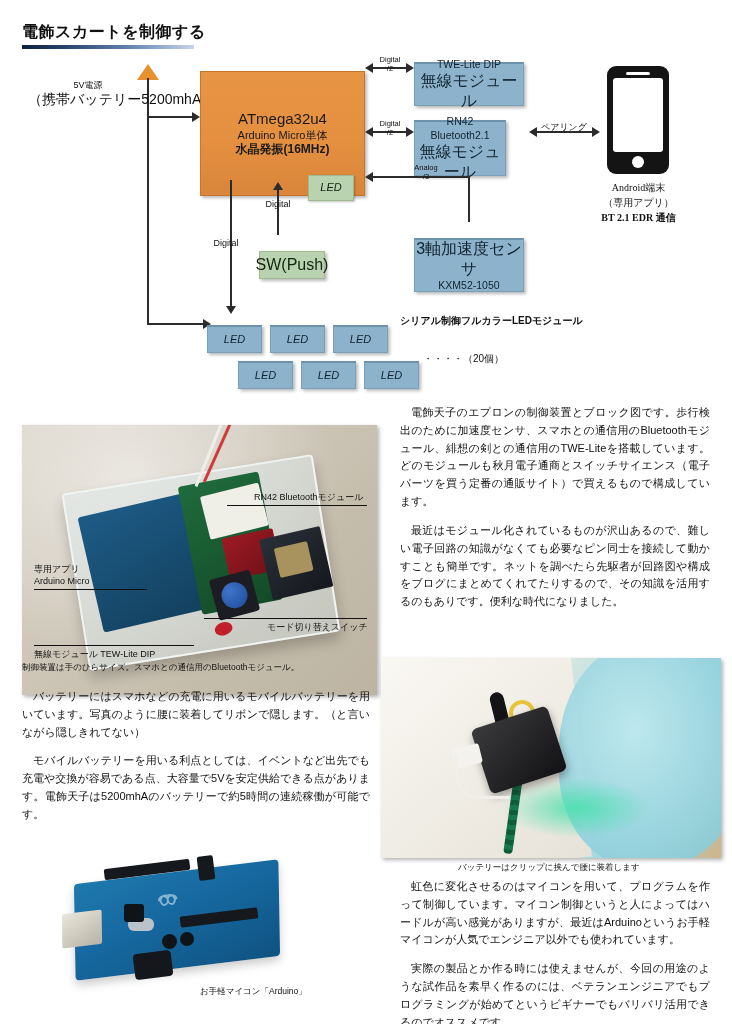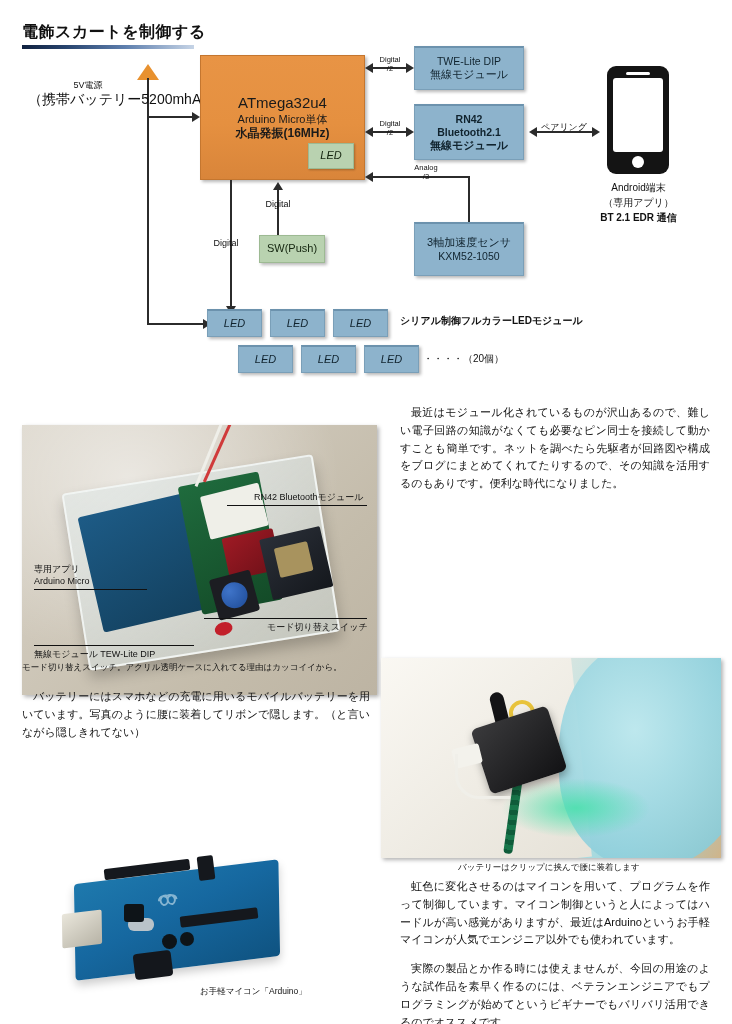--- a/index.html
+++ b/index.html
@@ -25,39 +25,40 @@
     background:linear-gradient(to right,#10213f 0%,#27436d 25%,#5e7fae 60%,#c6d4e6 100%);
   }
 
   
   .diagram{position:absolute;left:0;top:0;width:732px;height:380px;}
   .box{
     position:absolute;box-sizing:border-box;
     display:flex;flex-direction:column;align-items:center;justify-content:center;
     text-align:center;line-height:1.25;
     box-shadow:2px 2px 3px rgba(0,0,0,.28);
+    margin-top:16px;
   }
   .box .ln{display:block;}
   .mcu{
     background:linear-gradient(to bottom,#e89445 0%,#e59040 55%,#d9853a 100%);
     border:1px solid #c4762f;color:#1a1a1a;
   }
   .blue{
     background:#8db3cc;border:1px solid #7a9fb8;
     border-top:2px solid #6c92ad;
     color:#10232e;
   }
   .green{
     background:#b9d2b0;border:1px solid #9dba93;color:#14250f;
   }
   .mcu-t1{font-size:15px;}
   .mcu-t2{font-size:11px;}
   .mcu-t3{font-size:12px;font-weight:600;}
   .bx-t{font-size:10.5px;}
-  .bx-t.big{font-size:11px;}
+  .bx-t.big{font-size:16px;}
   .led-t{font-size:11px;font-style:italic;}
 
   
   .hline,.vline{position:absolute;background:#2b2b2b;}
   .hline{height:1.6px;}
   .vline{width:1.6px;}
   .arw{position:absolute;width:0;height:0;}
   .arw.r{border-top:5px solid transparent;border-bottom:5px solid transparent;border-left:8px solid #2b2b2b;}
   .arw.l{border-top:5px solid transparent;border-bottom:5px solid transparent;border-right:8px solid #2b2b2b;}
   .arw.u{border-left:5px solid transparent;border-right:5px solid transparent;border-bottom:8px solid #2b2b2b;}
@@ -72,21 +73,21 @@
   .lbl.s10{font-size:10px;}
 
   
   .phone{
     position:absolute;left:607px;top:66px;width:62px;height:108px;
     background:#141414;border-radius:9px;
   }
   .phone .scr{position:absolute;left:6px;top:12px;width:50px;height:74px;background:#fff;border-radius:3px;}
   .phone .spk{position:absolute;left:19px;top:6px;width:24px;height:3px;background:#fff;border-radius:2px;}
   .phone .home{position:absolute;left:25px;top:90px;width:12px;height:12px;background:#fff;border-radius:50%;}
-  .phone-cap{position:absolute;left:576px;top:180px;width:125px;text-align:center;font-size:10px;line-height:1.5;color:#111;}
+  .phone-cap{position:absolute;left:576px;top:180px;width:125px;text-align:center;font-size:10px;line-height:1.5;color:#111;font-family:Liberation Serif, serif;}
 
   
   .photo{position:absolute;box-shadow:2px 2px 4px rgba(0,0,0,.3);overflow:hidden;}
   .cap{position:absolute;font-size:8.5px;color:#111;}
 
   
   .ph1{left:22px;top:386px;width:355px;height:270px;
     background:
       radial-gradient(ellipse at 30% 20%, rgba(255,255,255,.55), rgba(255,255,255,0) 60%),
       linear-gradient(135deg,#d8d2c6 0%,#cfc8ba 35%,#c4bcab 70%,#bdb4a3 100%);
@@ -182,21 +183,21 @@
       <span class="ln bx-t big">無線モジュール</span>
     </div>
     <div class="hline" style="left:371px;top:67px;width:38px;"></div>
     <div class="arw l" style="left:365px;top:63px;"></div>
     <div class="arw r" style="left:406px;top:63px;"></div>
     <div class="lbl" style="left:368px;top:55px;width:44px;">
       <span>Digital</span><br>
       <span>/2</span>
     </div>
 
-    <div class="box blue" style="left:414px;top:104px;width:110px;height:56px;font-weight:bold;">
+    <div class="box blue" style="left:414px;top:104px;width:92px;height:56px;">
       <span class="ln bx-t">RN42</span>
       <span class="ln bx-t">Bluetooth2.1</span>
       <span class="ln bx-t big">無線モジュール</span>
     </div>
     <div class="hline" style="left:371px;top:131px;width:38px;"></div>
     <div class="arw l" style="left:365px;top:127px;"></div>
     <div class="arw r" style="left:406px;top:127px;"></div>
     <div class="lbl" style="left:368px;top:119px;width:44px;">
       <span>Digital</span><br>
       <span>/2</span>
@@ -292,28 +293,30 @@
       <span>専用アプリ</span><br>
       <span>Arduino Micro</span>
     </div>
 
     <div class="annline" style="left:182px;top:193px;width:163px;"></div>
     <div class="ann" style="left:245px;top:196px;">モード切り替えスイッチ</div>
 
     <div class="annline" style="left:12px;top:220px;width:160px;"></div>
     <div class="ann" style="left:12px;top:223px;">無線モジュール TEW-Lite DIP</div>
   </div>
-  <div class="cap" style="left:22px;top:662px;">モード切り替えスイッチ。アクリル透明ケースに入れてる理由はカッコイイから。</div>
+  <div class="cap" style="left:22px;top:662px;">制御装置は手のひらサイズ。スマホとの通信用のBluetoothモジュール。</div>
 
   <div class="body-txt" style="left:400px;top:404px;width:310px;">
+    <p>電飾天子のエプロンの制御装置とブロック図です。歩行検出のために加速度センサ、スマホとの通信用のBluetoothモジュール、緋想の剣との通信用のTWE-Liteを搭載しています。どのモジュールも秋月電子通商とスイッチサイエンス（電子パーツを買う定番の通販サイト）で買えるもので構成しています。</p>
     <p>最近はモジュール化されているものが沢山あるので、難しい電子回路の知識がなくても必要なピン同士を接続して動かすことも簡単です。ネットを調べたら先駆者が回路図や構成をブログにまとめてくれてたりするので、その知識を活用するのもありです。便利な時代になりました。</p>
   </div>
 
   <div class="body-txt" style="left:22px;top:688px;width:348px;">
     <p>バッテリーにはスマホなどの充電に用いるモバイルバッテリーを用いています。写真のように腰に装着してリボンで隠します。（と言いながら隠しきれてない）</p>
+    <p>モバイルバッテリーを用いる利点としては、イベントなど出先でも充電や交換が容易である点、大容量で5Vを安定供給できる点があります。電飾天子は5200mhAのバッテリーで約5時間の連続稼働が可能です。</p>
   </div>
 
   <div class="photo ph2">
     <div class="skirtL"></div>
     <div class="skirtR"></div>
     <div class="glow"></div>
     <div class="trim"></div>
     <div class="clip"></div>
     <div class="ylw"></div>
     <div class="batt"></div>

